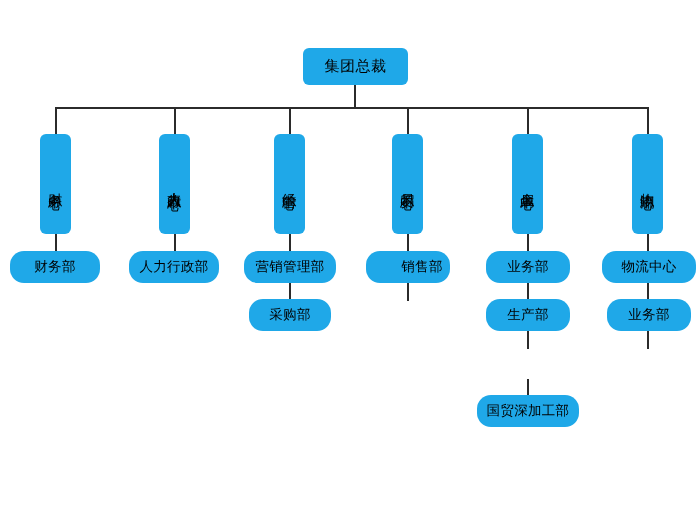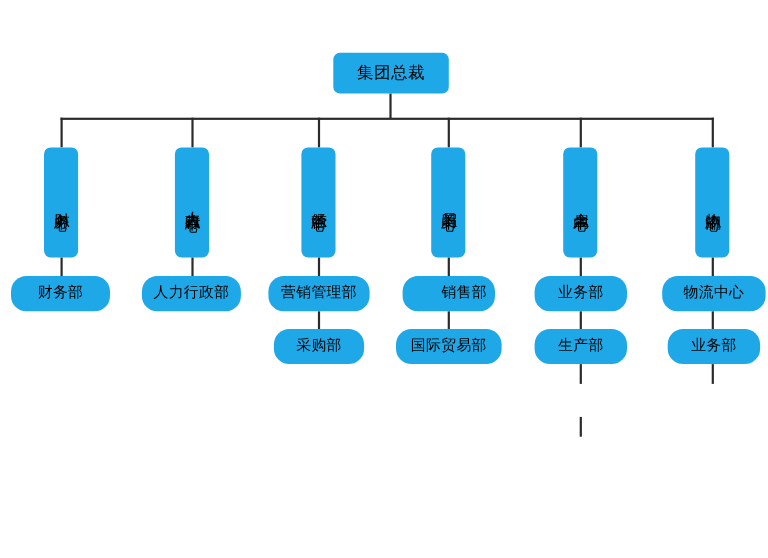--- a/index.html
+++ b/index.html
@@ -139,29 +139,29 @@
   <div class="node node-dept" style="left:244px; top:251px; width:92px; height:32px;">
     <span class="node-label">营销管理部</span>
   </div>
   <div class="node node-dept" style="left:249px; top:299px; width:82px; height:32px;">
     <span class="node-label">采购部</span>
   </div>
 
   <div class="node node-dept" style="left:366px; top:251px; width:84px; height:32px;padding-left:28px;">
     <span class="node-label">销售部</span>
   </div>
-  <div class="node node-dept" style="left:360px; top:299px; width:96px; height:32px;">
-    <span class="node-label">国际贸易部</span>
-  </div>
 
   <div class="node node-dept" style="left:486px; top:251px; width:84px; height:32px;">
     <span class="node-label">业务部</span>
   </div>
   <div class="node node-dept" style="left:486px; top:299px; width:84px; height:32px;">
     <span class="node-label">生产部</span>
+  </div>
+  <div class="node node-dept" style="left:477px; top:395px; width:102px; height:32px;">
+    <span class="node-label">国贸深加工部</span>
   </div>
 
   <div class="node node-dept" style="left:602px; top:251px; width:94px; height:32px;">
     <span class="node-label">物流中心</span>
   </div>
   <div class="node node-dept" style="left:607px; top:299px; width:84px; height:32px;">
     <span class="node-label">业务部</span>
   </div>
 
 </div>

